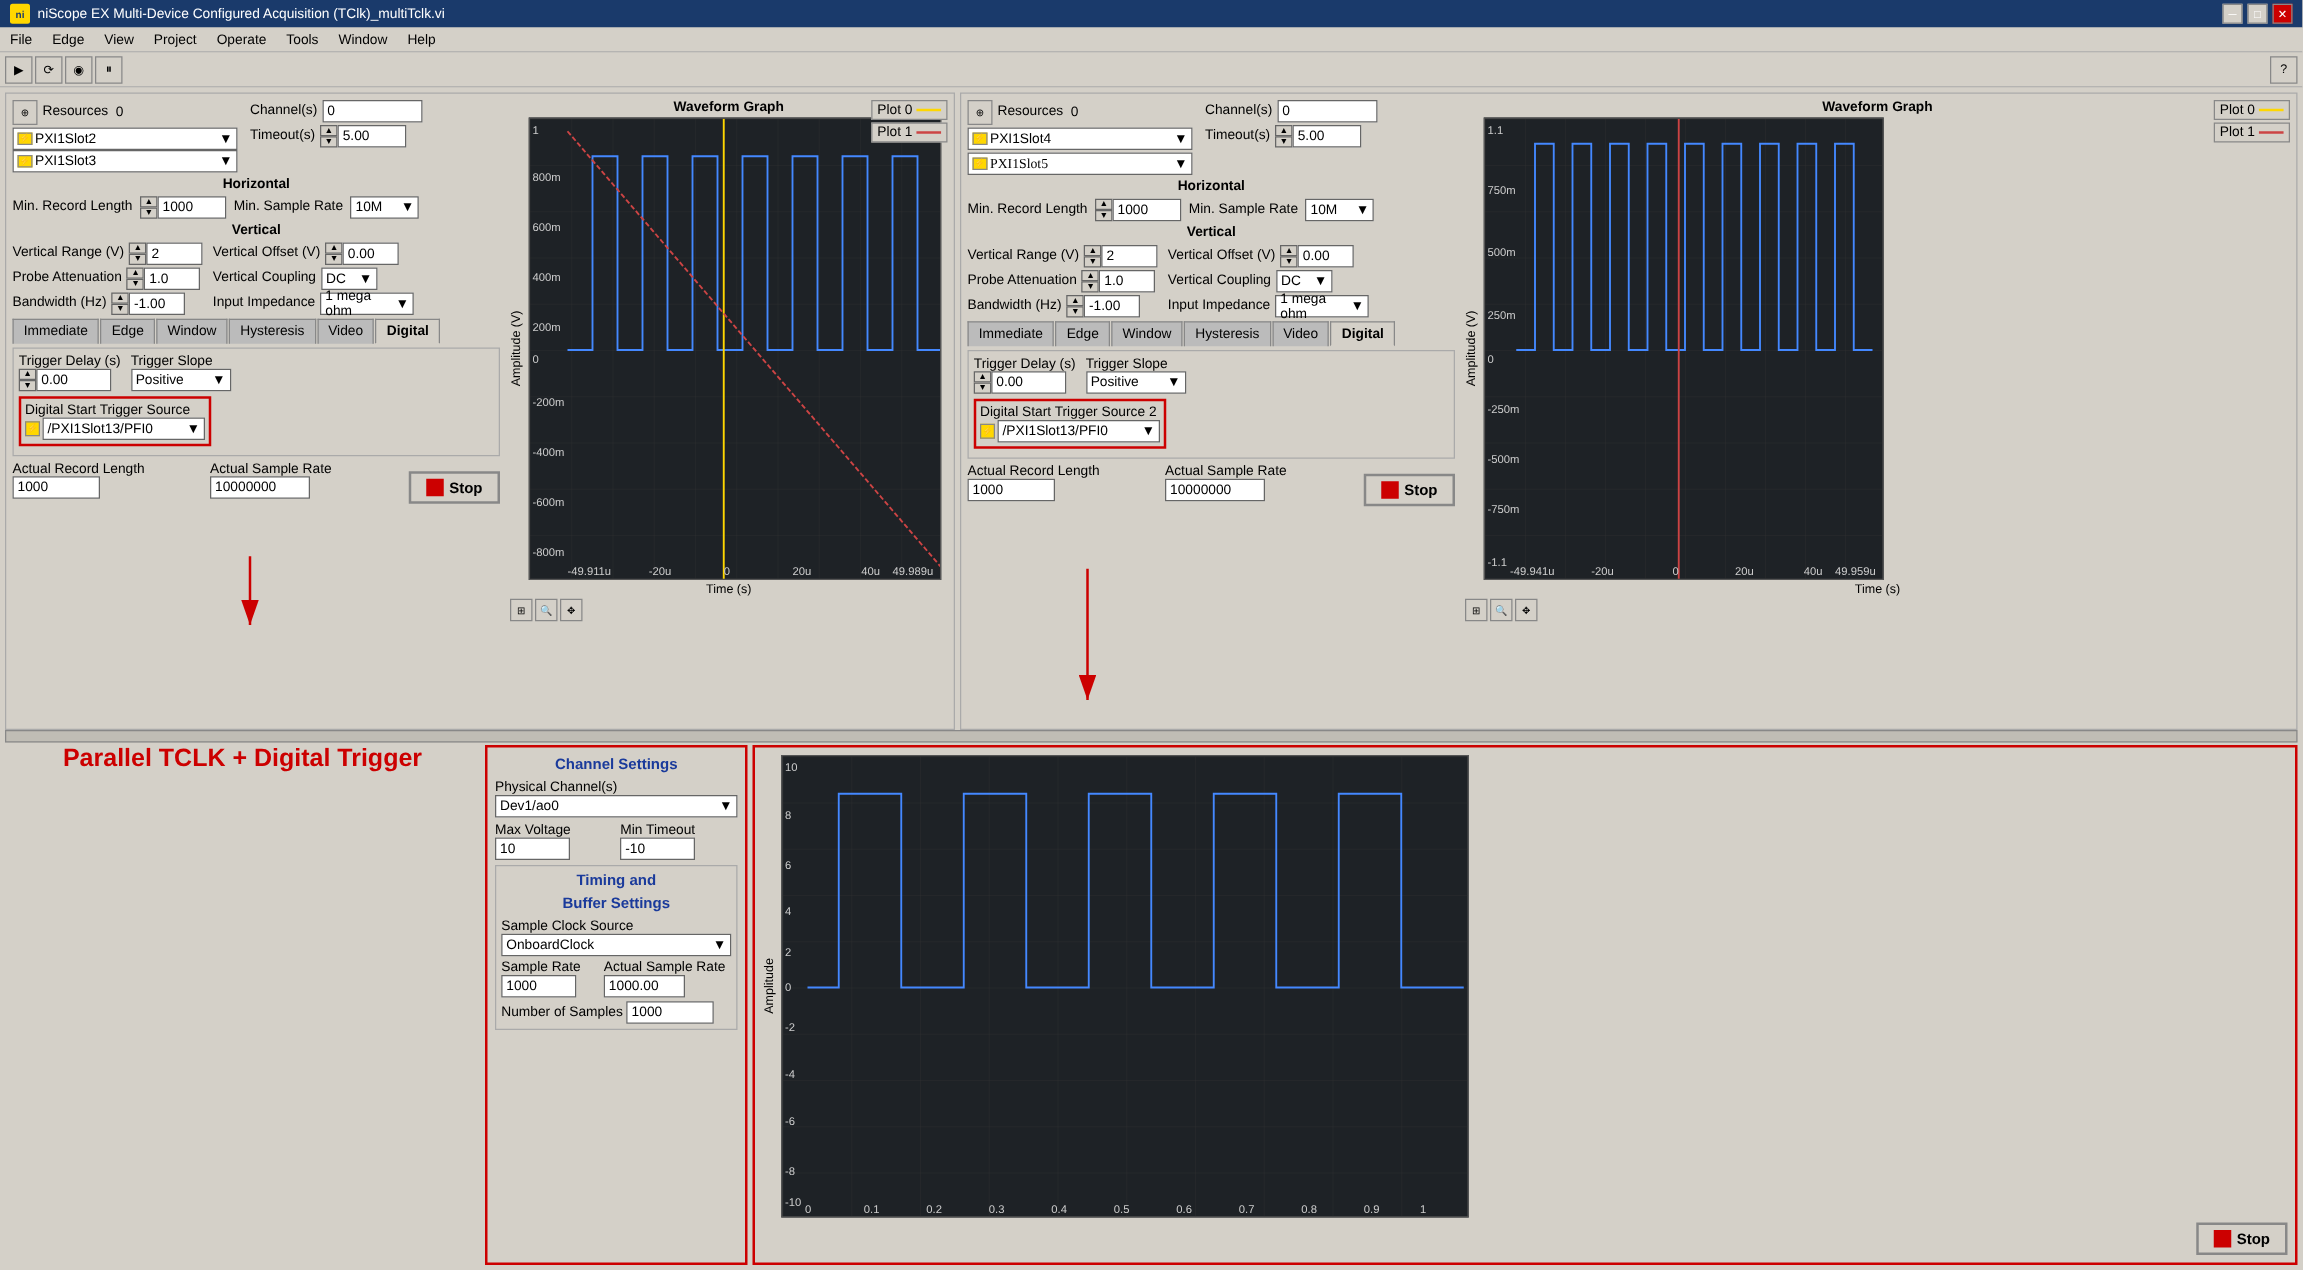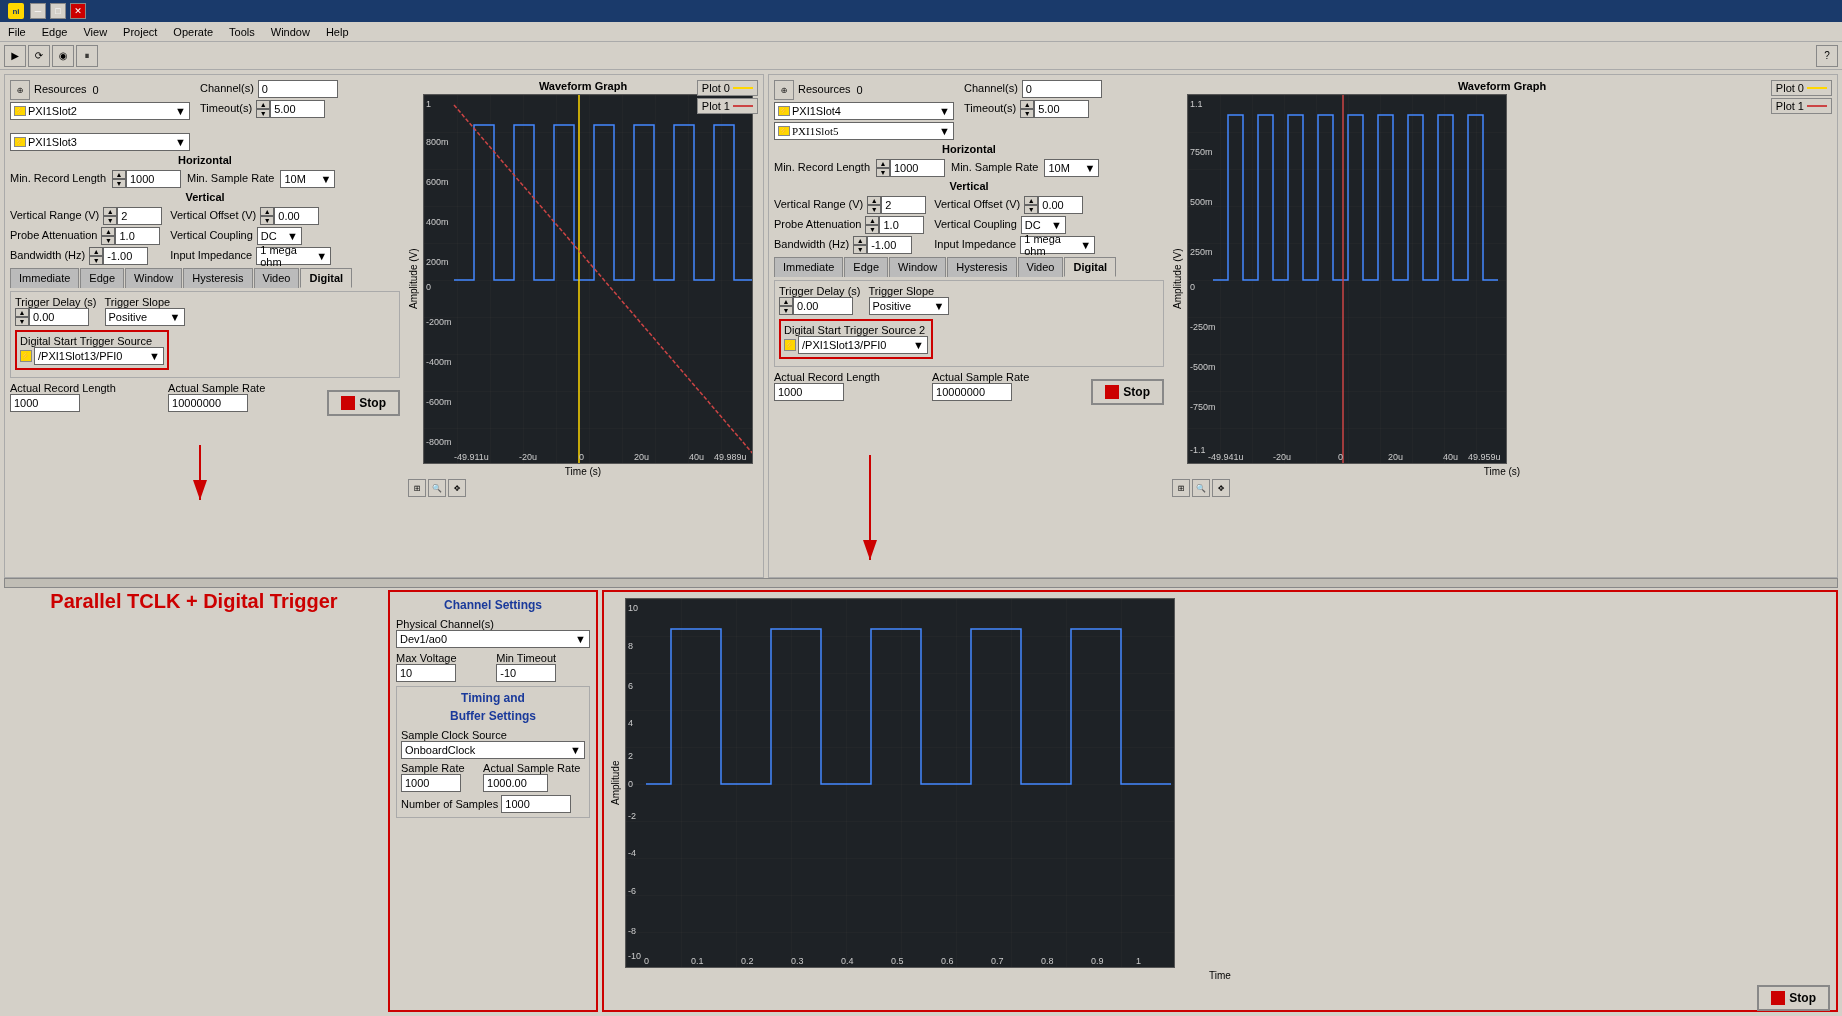--- a/index.html
+++ b/index.html
@@ -55,20 +55,21 @@
     .spin-input { display: flex; align-items: center; }
     .spin-input input { width: 50px; height: 18px; border: 1px solid #666; background: white; font-size: 11px; padding: 1px 3px; }
     .spin-arrows { display: flex; flex-direction: column; }
     .spin-arrow { width: 14px; height: 9px; background: #d4d0c8; border: 1px solid #666; display: flex; align-items: center; justify-content: center; font-size: 7px; cursor: pointer; }
   </style>
 </head>
 <body>
 
 <div class="title-bar">
   <div class="title-bar-icon">ni</div>
+  <span class="title-bar-title">niScope EX Multi-Device Configured Acquisition (TClk)_multiTclk.vi</span>
   <div class="title-bar-controls">
     <div class="title-btn">─</div>
     <div class="title-btn">□</div>
     <div class="title-btn" style="background:#cc0000;color:white;">✕</div>
   </div>
 </div>
 
 <div class="menu-bar">
   <span class="menu-item">File</span>
   <span class="menu-item">Edge</span>
@@ -100,21 +101,21 @@
         <div style="width:390px;">
 
           <div style="display:flex; gap:10px; margin-bottom:3px;">
 
             <div style="width:180px;">
               <div style="display:flex; align-items:center; gap:4px; margin-bottom:2px;">
                 <div style="width:20px; height:20px; background:#d4d0c8; border:1px solid #888; display:flex; align-items:center; justify-content:center; font-size:8px;">⊕</div>
                 <span class="label">Resources</span>
                 <span style="font-size:11px; margin-left:2px;">0</span>
               </div>
-              <div style="display:flex; align-items:center; gap:2px; margin-bottom:13px;">
+              <div style="display:flex; align-items:center; gap:2px; margin-bottom:0;">
                 <div style="display:flex; align-items:center; background:white; border:1px solid #666; height:18px; padding:1px 3px; font-size:11px; flex:1; justify-content:space-between;">
                   <div style="display:flex; align-items:center; gap:2px;">
                     <span style="background:#ffd700; border:1px solid #888; width:12px; height:10px; font-size:7px; display:flex; align-items:center; justify-content:center;">⚡</span>
                     <span>PXI1Slot2</span>
                   </div>
                   <span>▼</span>
                 </div>
               </div>
               <div style="display:flex; align-items:center; gap:2px;">
                 <div style="display:flex; align-items:center; background:white; border:1px solid #666; height:18px; padding:1px 3px; font-size:11px; flex:1; justify-content:space-between;">
@@ -702,21 +703,20 @@
             <text x="215" y="365" fill="#ccc" font-size="9">0.4</text>
             <text x="265" y="365" fill="#ccc" font-size="9">0.5</text>
             <text x="315" y="365" fill="#ccc" font-size="9">0.6</text>
             <text x="365" y="365" fill="#ccc" font-size="9">0.7</text>
             <text x="415" y="365" fill="#ccc" font-size="9">0.8</text>
             <text x="465" y="365" fill="#ccc" font-size="9">0.9</text>
             <text x="510" y="365" fill="#ccc" font-size="9">1</text>
           </svg>
         </div>
       </div>
-      <div style="text-align:center; font-size:10px; margin-top:2px;">Time</div>
 
       <div style="display:flex; justify-content:flex-end; margin-top:4px;">
         <div class="stop-btn">
           <div class="stop-icon"></div>
           <span>Stop</span>
         </div>
       </div>
     </div>
   </div>
 </div>

